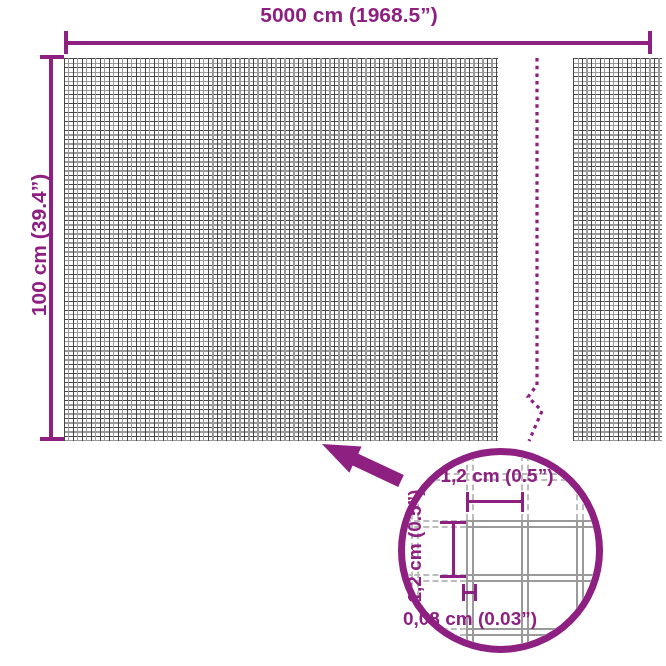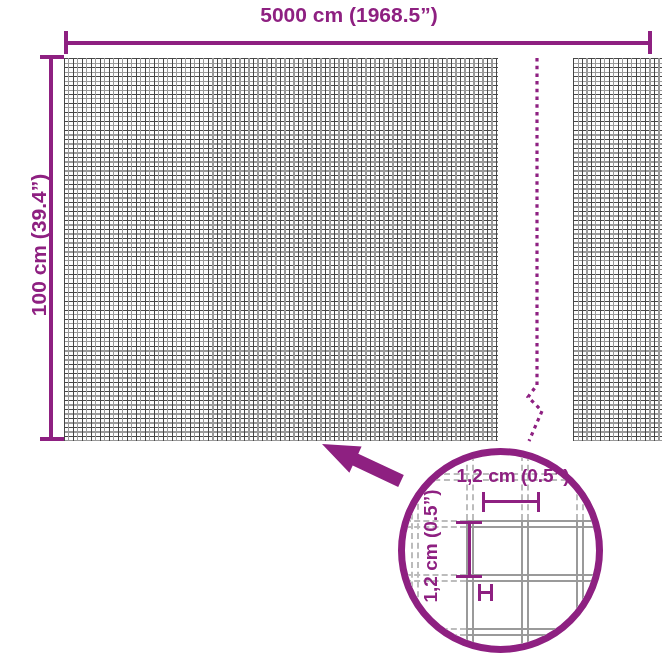--- a/index.html
+++ b/index.html
@@ -27,21 +27,21 @@
   #detail-circle{
     position:absolute;left:398px;top:448px;width:191px;height:191px;
     border:7px solid #8e2081;border-radius:50%;background:#ffffff;overflow:hidden;
     z-index:3;
   }
   .wire-v{position:absolute;width:4px;border-left:2px solid #9a9a9a;border-right:2px solid #9a9a9a;}
   .wire-h{position:absolute;height:4px;border-top:2px solid #9a9a9a;border-bottom:2px solid #9a9a9a;}
   .wire-v.ext{border-left-style:dashed;border-right-style:dashed;border-color:#bcbcbc;}
   .wire-h.ext{border-top-style:dashed;border-bottom-style:dashed;border-color:#bcbcbc;}
   #line-layer{position:absolute;left:0;top:0;z-index:2;pointer-events:none;}
-  #overlay{position:absolute;left:16px;top:0;width:598px;height:666px;z-index:4;pointer-events:none;}
+  #overlay{position:absolute;left:0;top:0;width:598px;height:666px;z-index:4;pointer-events:none;}
   #overlay .dim{z-index:4;}
 </style>
 </head>
 <body>
 
 <div id="stage">
 
   <div class="lbl lbl-main" style="left:149px;top:3px;width:400px;">5000 cm (1968.5”)</div>
   <div class="dim" style="left:66px;top:41px;width:586px;height:4px;"></div>
   <div class="dim" style="left:64px;top:31px;width:4px;height:23px;"></div>
@@ -88,15 +88,16 @@
     <div class="dim" style="left:452px;top:522px;width:3px;height:55px;"></div>
     <div class="dim" style="left:440px;top:521px;width:26px;height:3px;"></div>
     <div class="dim" style="left:440px;top:575px;width:26px;height:3px;"></div>
 
     <div class="dim" style="left:462px;top:584px;width:3px;height:17px;"></div>
     <div class="dim" style="left:474px;top:584px;width:3px;height:17px;"></div>
     <div class="dim" style="left:462px;top:591px;width:15px;height:3px;"></div>
 
     <div class="lbl lbl-detail" style="left:397px;top:466px;width:200px;">1,2 cm (0.5”)</div>
     <div class="lbl lbl-detail rot" style="left:337px;top:534px;width:160px;height:24px;">1,2 cm (0.5”)</div>
+    <div class="lbl lbl-detail" style="left:340px;top:609px;width:260px;">0,08 cm (0.03”)</div>
   </div>
 
 </div>
 
 </body></html>

